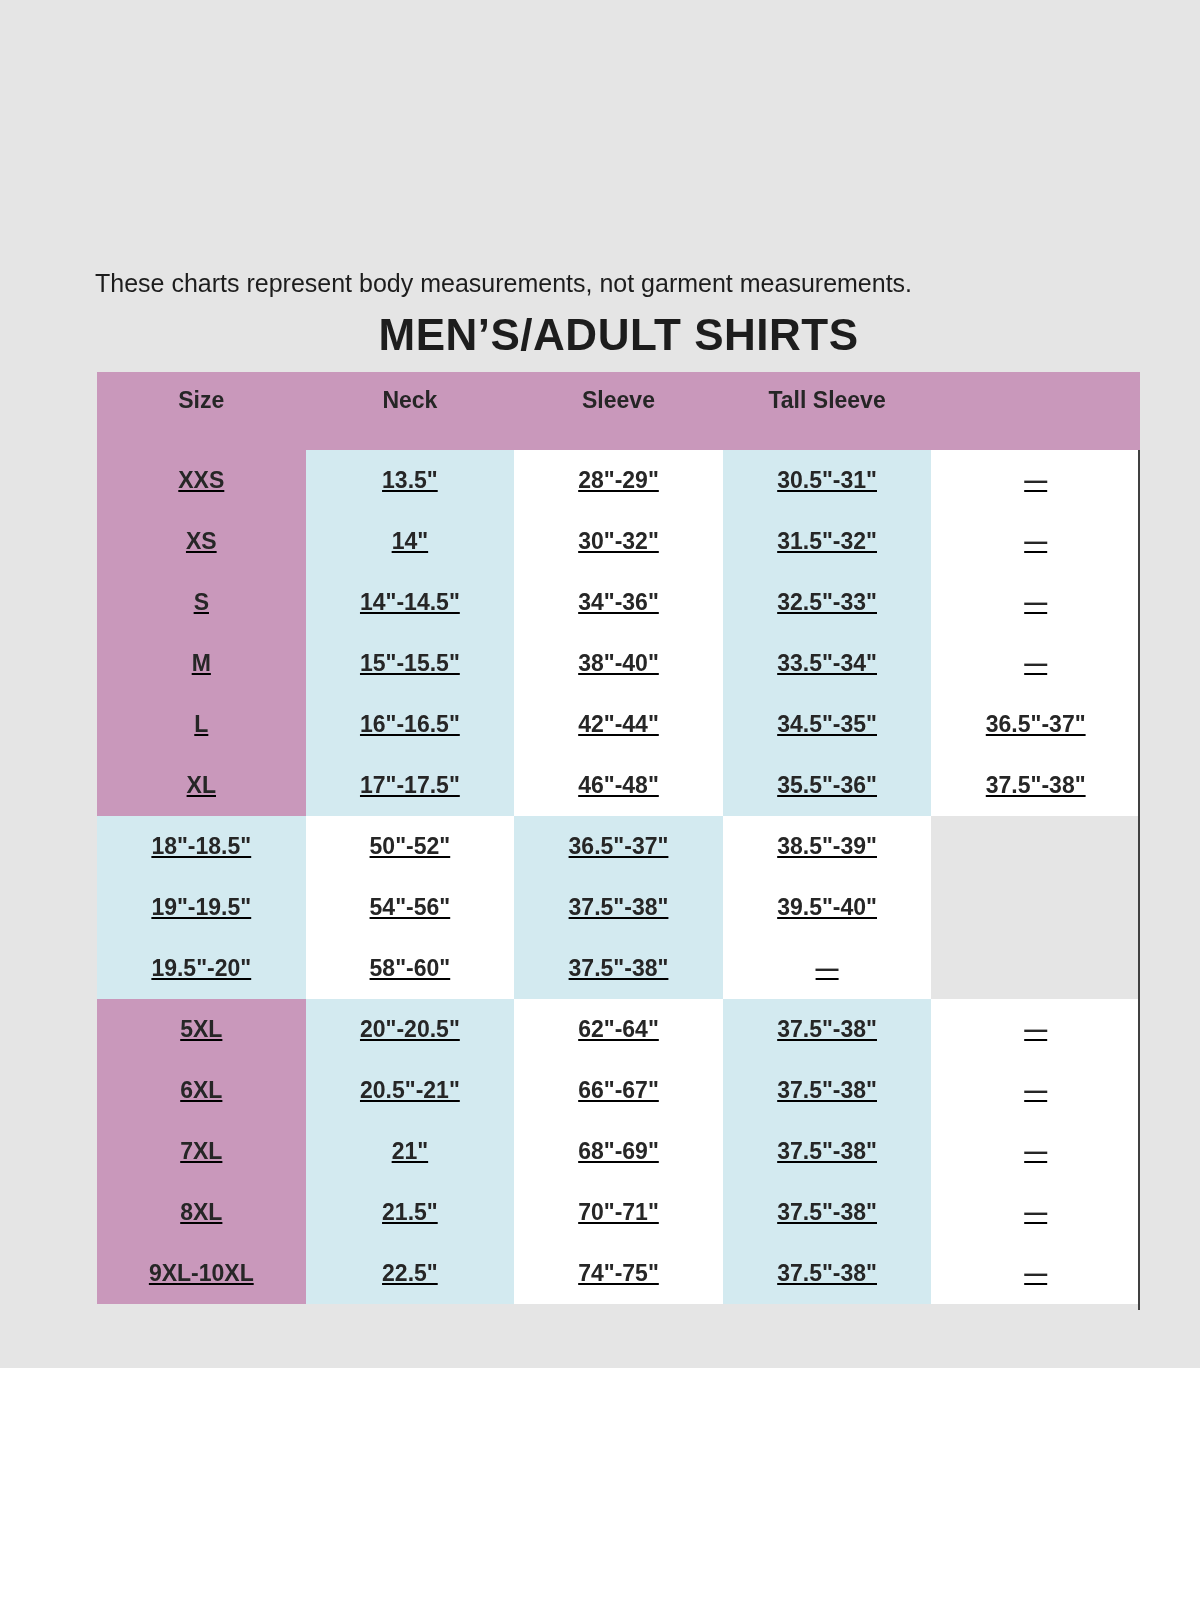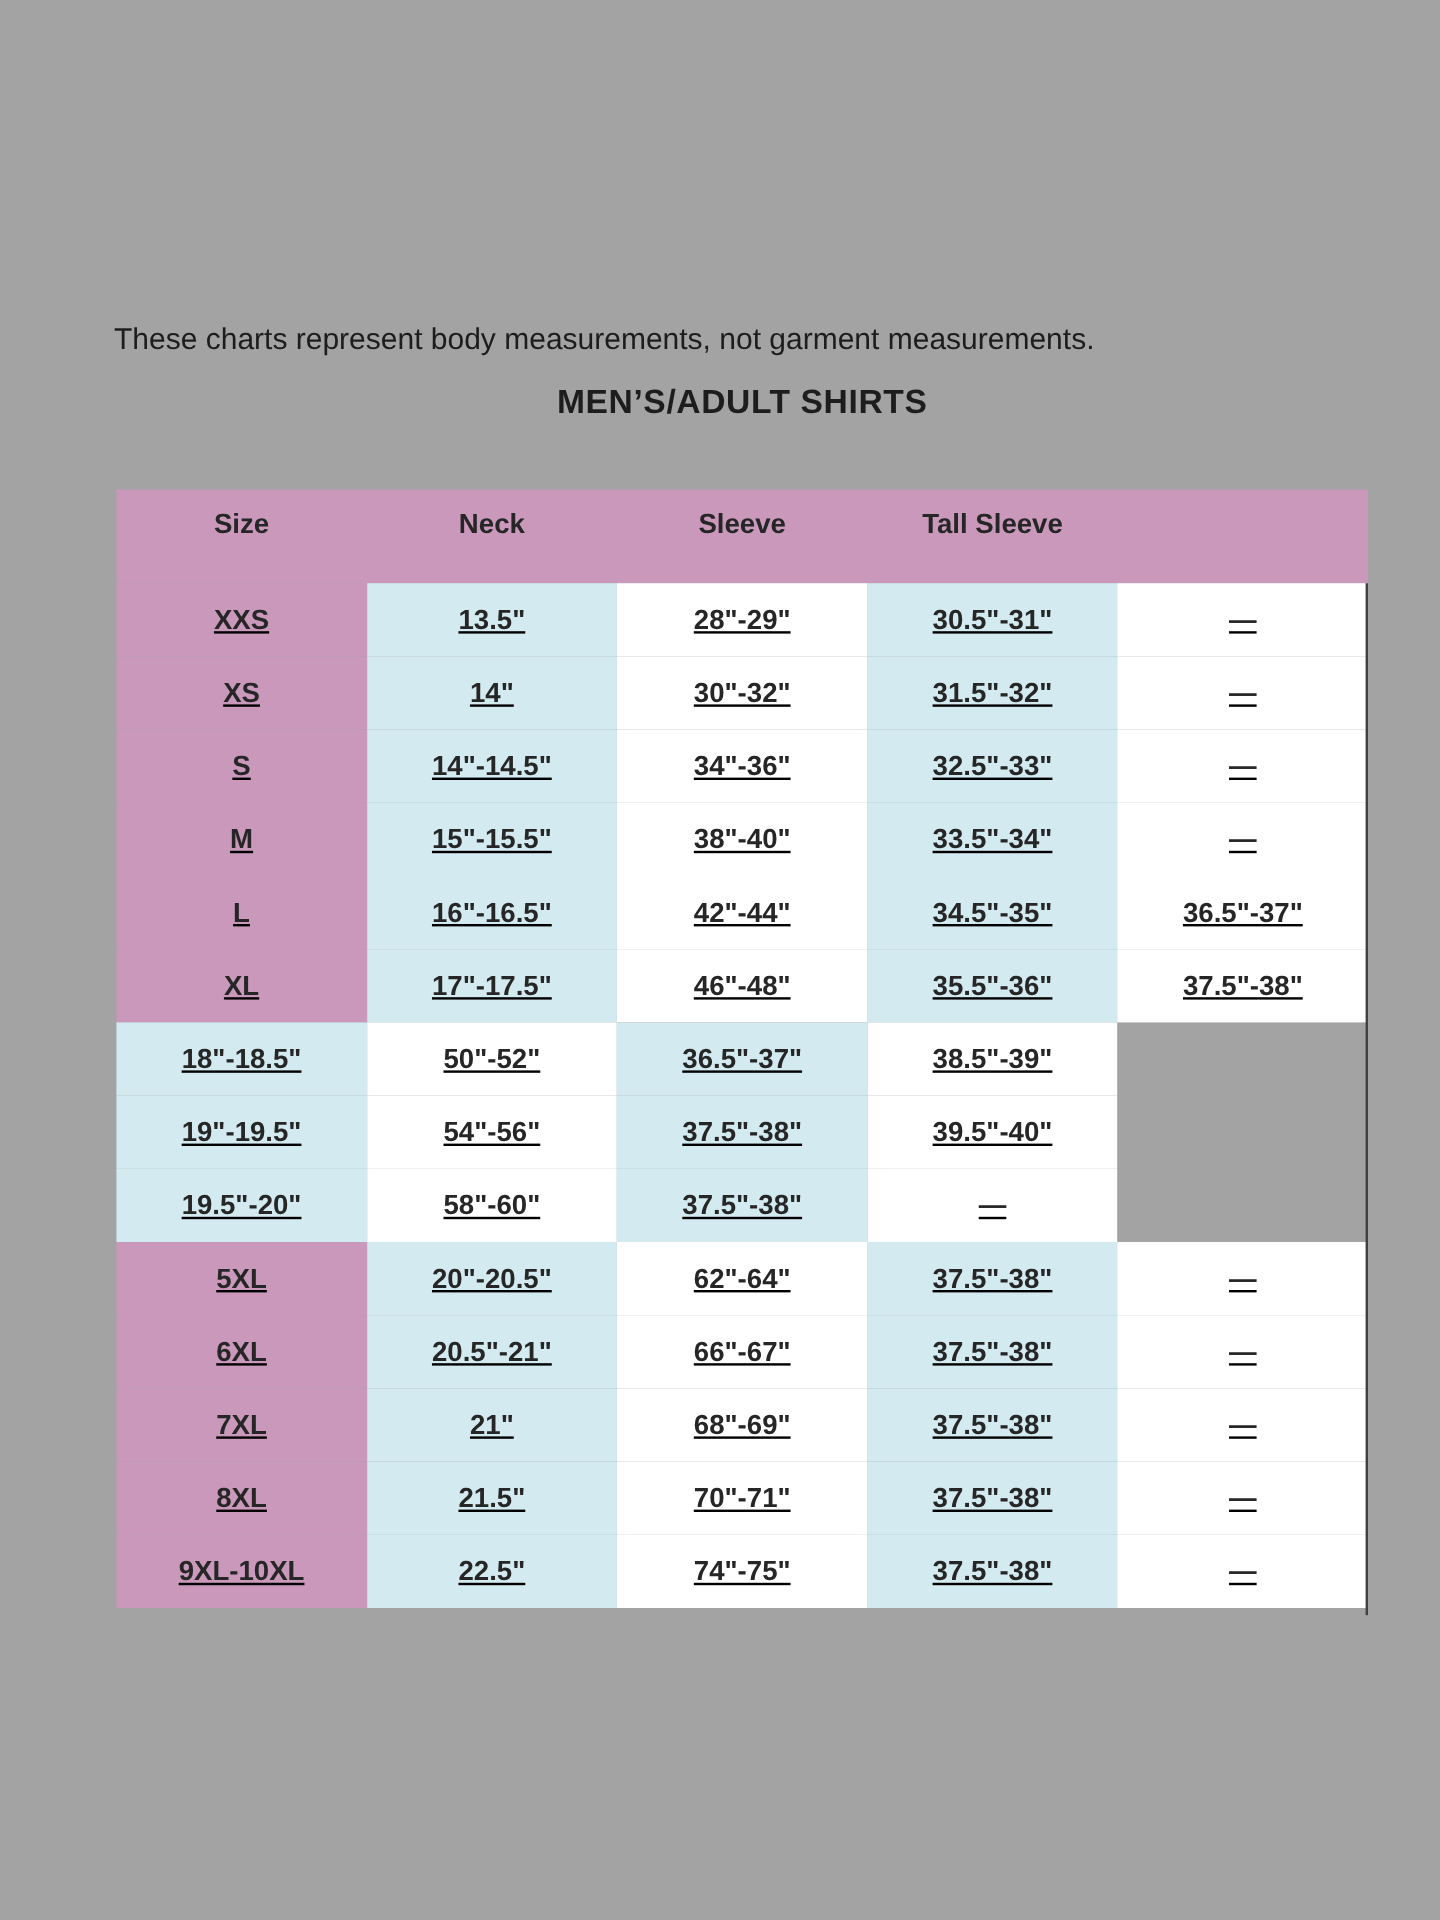--- a/index.html
+++ b/index.html
@@ -2,53 +2,52 @@
 <html style="--header-bg: #c998bb; --size-column-bg: #c998bb; --stripe-bg: #d3eaf0; --plain-bg: #ffffff; --text-dark: #1d1d1d; --cell-text: #262626; --right-border: #404040;"><head>
 <meta charset="utf-8">
 <style>
   * { margin: 0; padding: 0; box-sizing: border-box; }
   html, body { background: #ffffff; }
   body { font-family: "Liberation Sans", sans-serif; }
 
   .page {
     position: relative;
     width: 1200px;
-    height: 1600px;
-    background: #a3a3a3;
+    height: 1368px;
+    background: #e5e5e5;
     overflow: hidden;
   }
 
   .intro {
     position: absolute;
     left: 95px;
     top: 266px;
     font-size: 25px;
     line-height: 34px;
     color: var(--text-dark, #1d1d1d);
   }
 
   .title {
     position: absolute;
     left: 97px;
     top: 317px;
     width: 1043px;
     text-align: center;
-    font-size: 28px;
+    font-size: 44px;
     line-height: 36px;
     font-weight: 700;
     color: var(--text-dark, #1d1d1d);
     letter-spacing: 0.5px;
   }
 
   .size-table {
     position: absolute;
     left: 97px;
     top: 372px;
     width: 1043px;
-    margin-top: 36px;
   }
 
   .thead {
     display: grid;
     grid-template-columns: repeat(5, 1fr);
     height: 78px;
     background: var(--header-bg, #c998bb);
   }
 
   .th {

